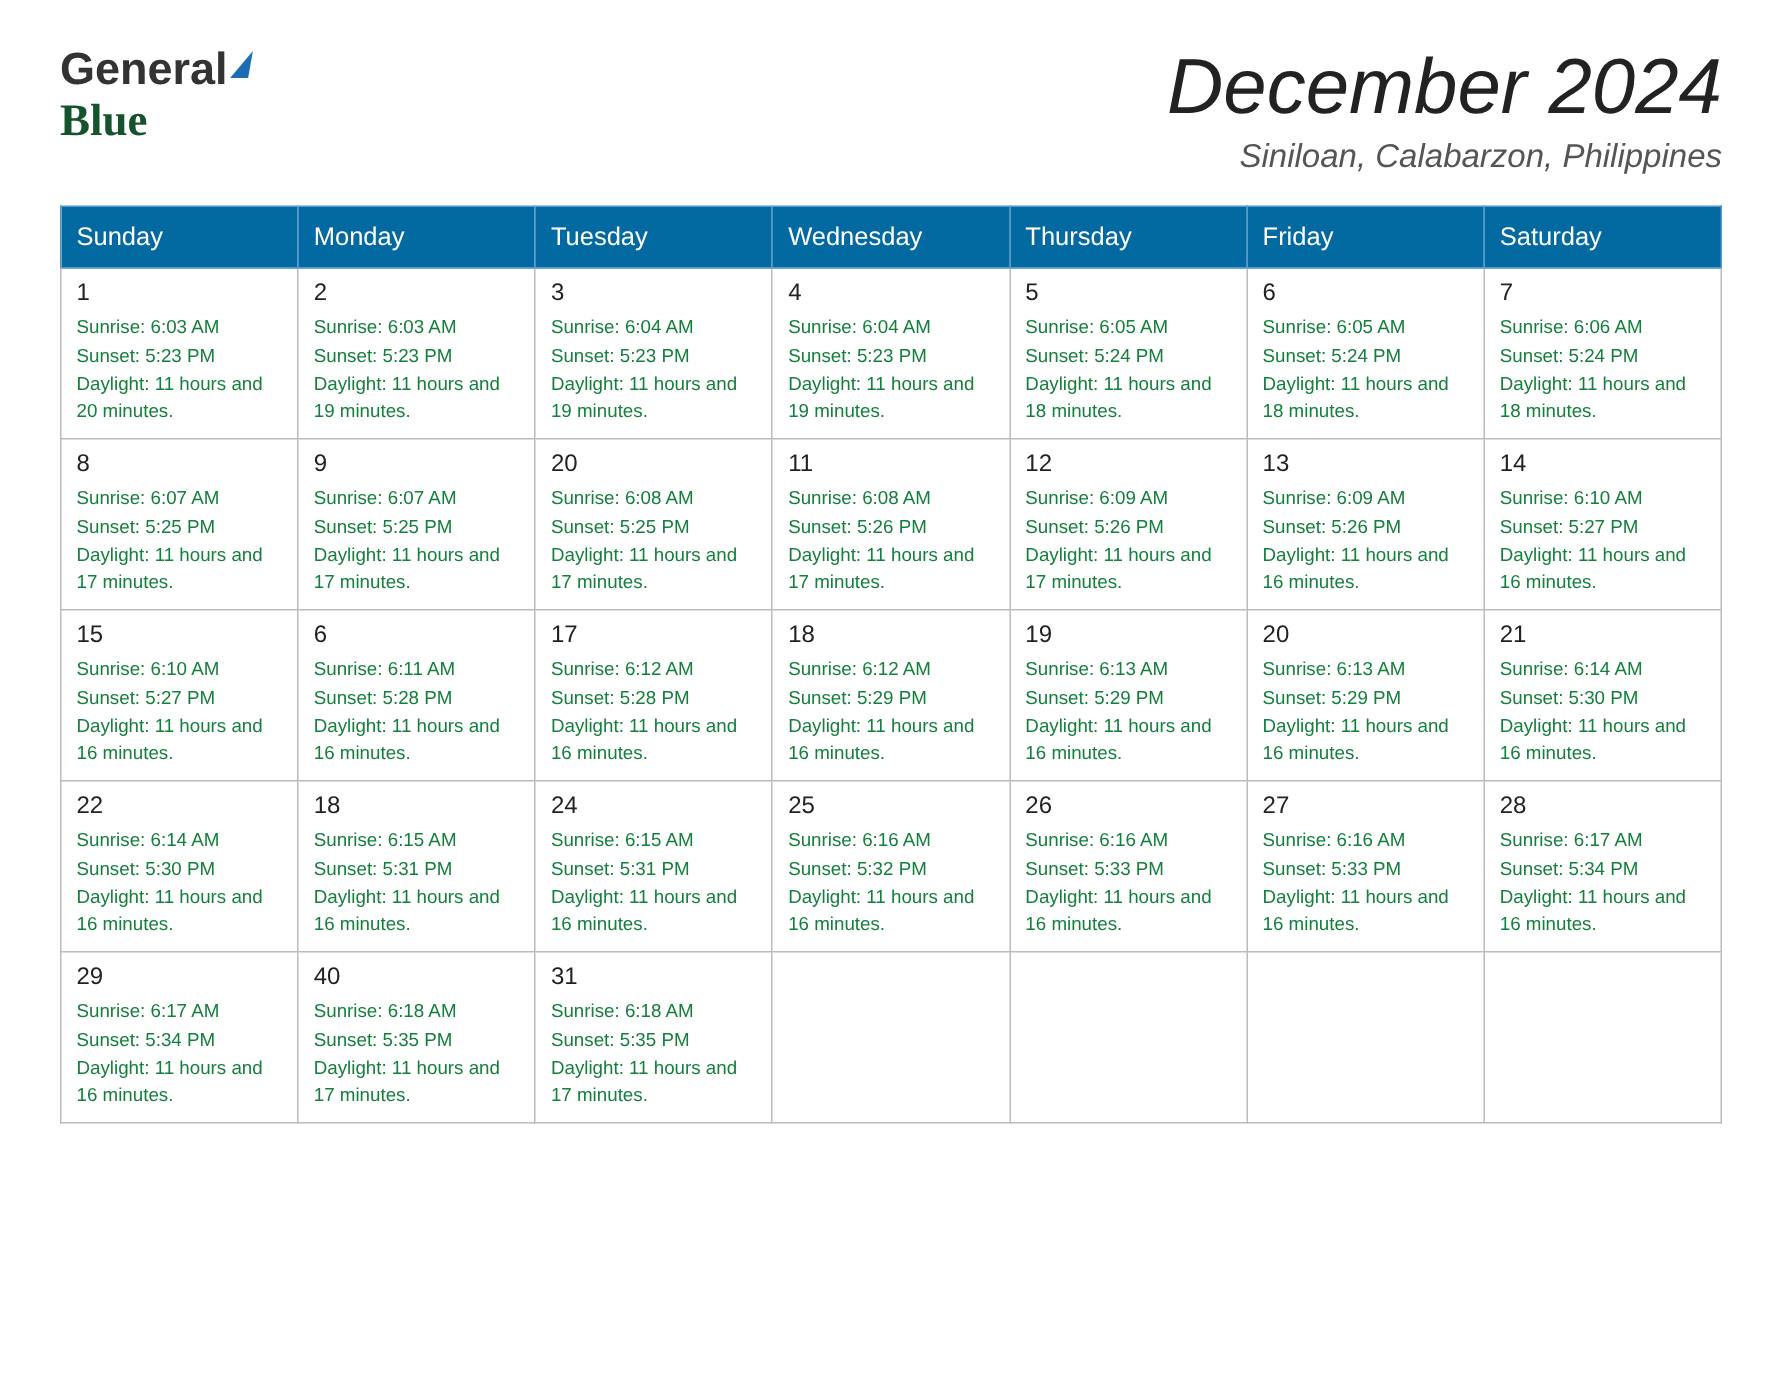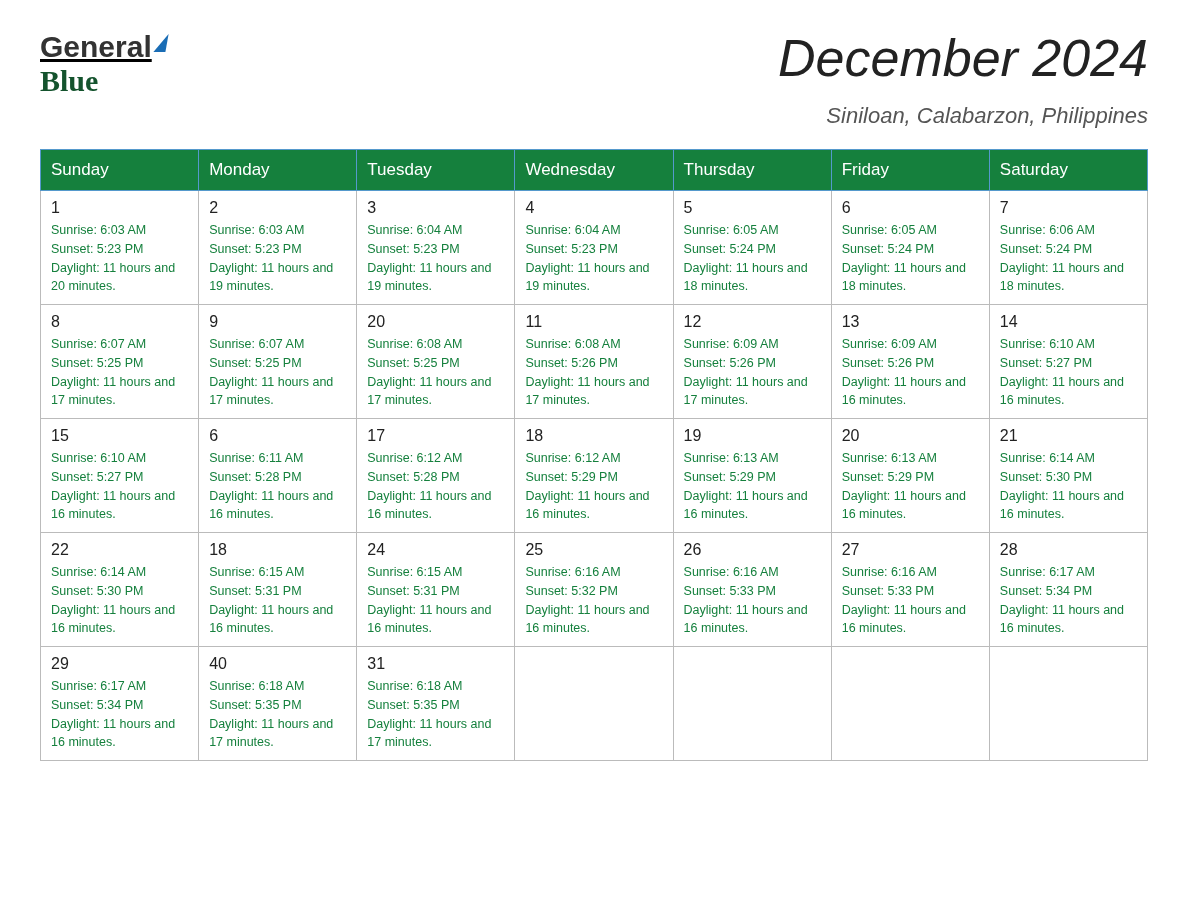--- a/index.html
+++ b/index.html
@@ -27,29 +27,29 @@
     }
     .month-title {
       font-size: 52px;
       font-weight: normal;
       color: #222;
       line-height: 1.1;
     }
     .location-title {
       font-size: 22px;
       color: #555;
-      margin-top: 16px;
+      margin-top: 4px;
     }
     .calendar {
       width: 100%;
       border-collapse: collapse;
       border: 1px solid #aaa;
     }
     .calendar th {
-      background-color: #15803d;
+      background-color: #0369a1;
       color: #fff;
       font-size: 17px;
       font-weight: normal;
       padding: 10px 10px;
       text-align: left;
       border: 1px solid #5599cc;
     }
     .calendar td {
       vertical-align: top;
       padding: 8px 10px;
@@ -70,21 +70,20 @@
       font-size: 12.5px;
       color: #15803d;
       line-height: 1.5;
     }
     .empty-cell {
       background: #fff;
     }
     .logo-row {
       display: flex;
       align-items: center;
-      text-decoration: underline;
     }
     .logo-general {
       font-size: 30px;
       font-weight: bold;
       color: #333;
     }
     .logo-triangle {
       display: inline-block;
       margin-left: 3px;
       width: 0;

